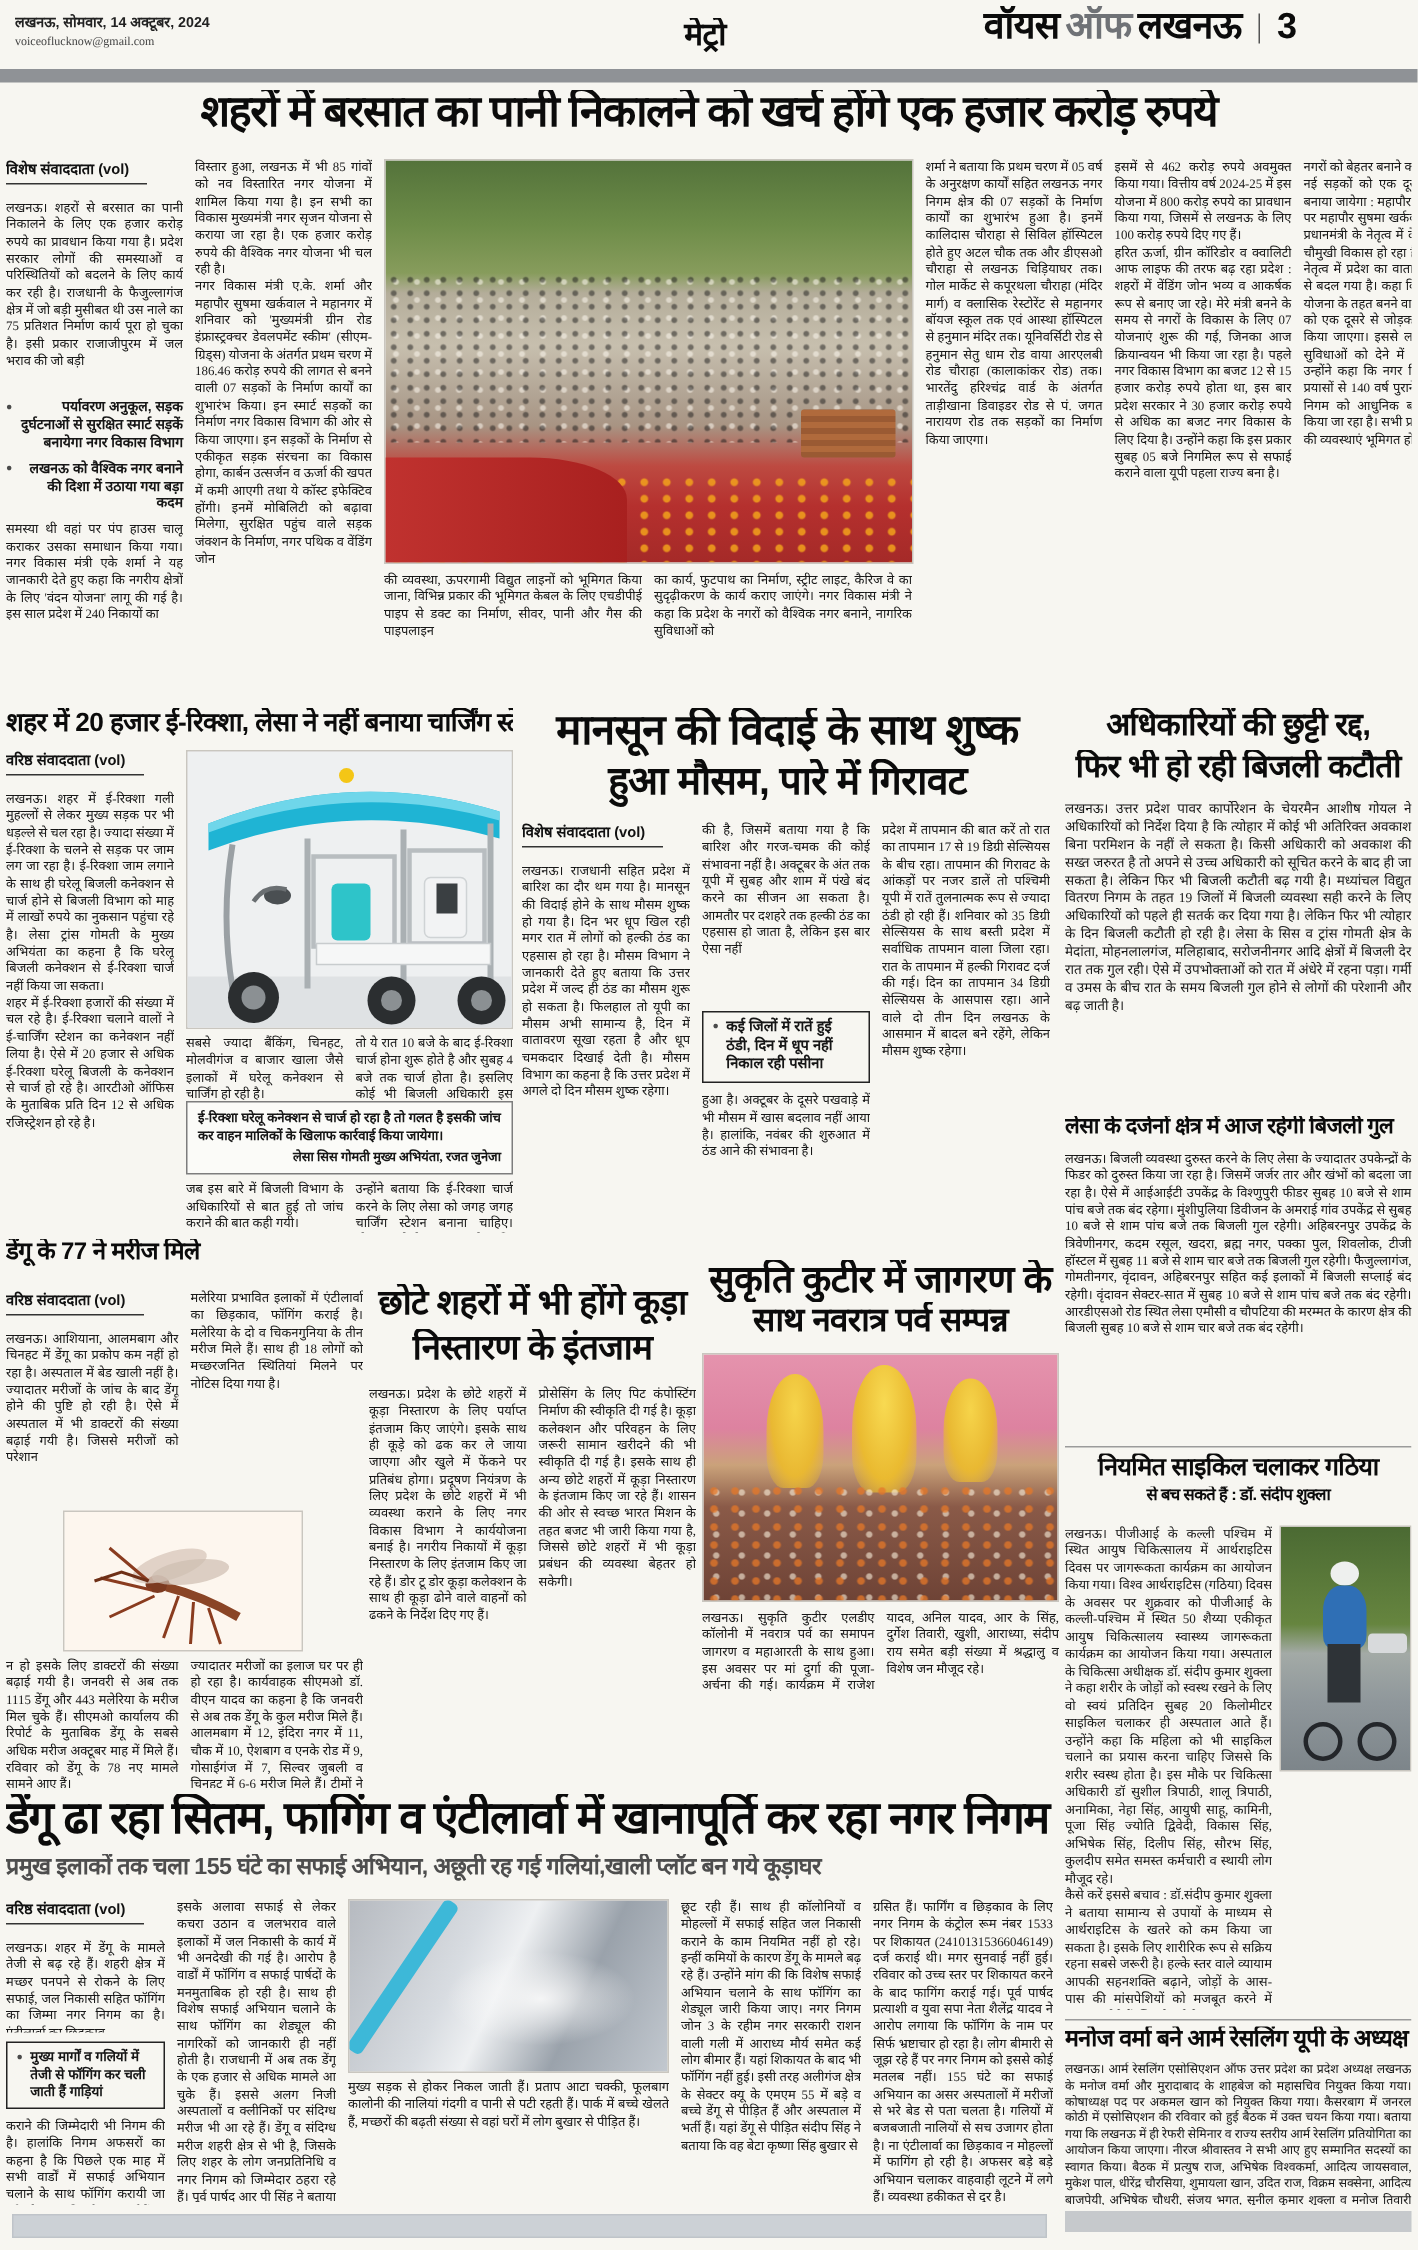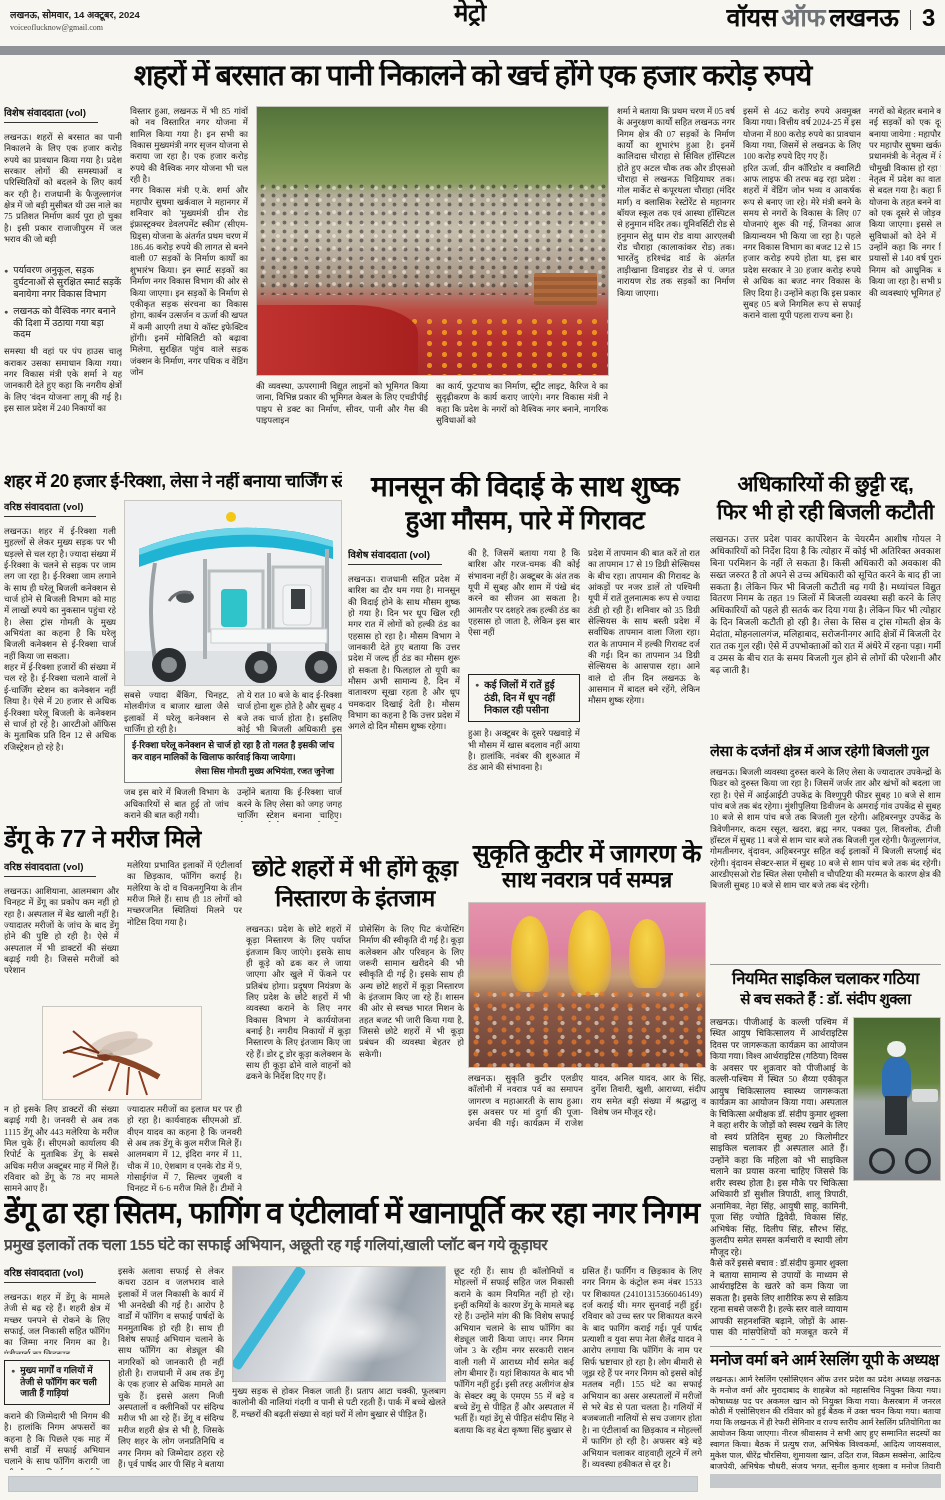--- a/index.html
+++ b/index.html
@@ -5,45 +5,45 @@
 *{margin:0;padding:0;box-sizing:border-box}
 html,body{width:945px;height:1500px}
 body{background:#f7f6f1;font-family:"Liberation Serif",serif;position:relative;overflow:hidden;color:#161616}
 .abs{position:absolute;overflow:hidden}
 .hl{font-family:"Liberation Sans",sans-serif;font-weight:700;color:#0b0b0b;line-height:1.1;letter-spacing:-.4px}
 .one{display:flex;white-space:nowrap;overflow:hidden}
 .ctr{justify-content:center;text-align:center}
 .btxt{font-size:8.6px;line-height:1.32;text-align:justify;color:#171717;white-space:pre-line;overflow:hidden}
 .byline{display:inline-block;font-family:"Liberation Sans",sans-serif;font-size:9.8px;font-weight:700;color:#111;border-bottom:1.2px solid #333;padding:0 12px 3px 0;margin-bottom:5px;white-space:nowrap;overflow:hidden;max-width:100%}
 .cols{display:flex;gap:8px}
-.bullet{display:flex;gap:5px;font-size:9.3px;font-weight:400;line-height:1.28;margin:5px 0;font-family:"Liberation Sans",sans-serif;text-align:left}
+.bullet{display:flex;gap:5px;font-size:9.3px;font-weight:700;line-height:1.28;margin:5px 0;font-family:"Liberation Sans",sans-serif;text-align:right}
 .dot{color:#4a4a4a;font-size:7px;line-height:1.7}
 .qbox{border:1.2px solid #7d7d7d;background:#fbfbf8;padding:5px 7px;font-size:8.8px;line-height:1.35;text-align:justify;font-weight:700}
 .qattr{text-align:right;font-weight:700;margin-top:2px;font-size:8.6px}
 .boxhead{border:1.5px solid #222;padding:4px 6px;margin:6px 0;display:flex;gap:5px;font-size:9.8px;font-weight:700;font-family:"Liberation Sans",sans-serif;line-height:1.3;text-align:left}
 .photo{position:relative;overflow:hidden;border:1px solid #c9c6bf}
 .rule{position:absolute;background:#8f9296}
 .hr{height:1px;background:#9b9b9b;margin:4px 0}
 .gray{color:#6f7276}
 .pgsep{display:inline-block;width:1.5px;height:20px;background:#555;margin:0 7px;vertical-align:-4px}
 .speck{position:absolute;left:0;width:100%;background-image:radial-gradient(circle,rgba(25,25,25,.5) 1.4px,rgba(0,0,0,0) 2.4px),radial-gradient(circle,rgba(252,247,238,.55) 1.4px,rgba(0,0,0,0) 2.4px);background-size:11px 9px,14px 12px}
 .mari{position:absolute;left:0;bottom:0;width:100%;background-image:radial-gradient(circle,#f2a21b 2.1px,rgba(0,0,0,0) 3px);background-size:15px 11px;opacity:.95}
 </style>
 </head>
 <body>
 
 <div class="abs" style="left:0;top:0;width:945px;height:46px">
   <div class="abs" style="left:10px;top:8px;width:230px">
     <div style="font-family:'Liberation Sans',sans-serif;font-size:9.5px;font-weight:700;color:#222">लखनऊ, सोमवार, 14 अक्टूबर, 2024</div>
     <div style="font-size:8px;color:#444;margin-top:2px">voiceoflucknow@gmail.com</div>
   </div>
-  <div class="abs hl one ctr" style="left:390px;top:0;width:160px;font-size:24px">
+  <div class="abs hl one ctr" style="left:390px;top:12px;width:160px;font-size:21px">
     <span>मेट्रो</span>
   </div>
-  <div class="abs" style="right:10px;top:4px;width:330px;text-align:right;white-space:nowrap">
+  <div class="abs" style="right:20px;top:4px;width:330px;text-align:center;white-space:nowrap">
     <span class="hl" style="font-size:25px">वॉयस</span>
     <span class="hl gray" style="font-size:25px">ऑफ</span>
     <span class="hl" style="font-size:25px">लखनऊ</span>
     <span class="pgsep"></span>
     <span class="hl" style="font-size:24px">3</span>
   </div>
 </div>
 <div class="rule" style="left:0;top:46px;width:945px;height:9px"></div>
 
 <div class="abs hl one ctr" style="left:4px;top:60px;width:937px;height:44px;font-size:29px;letter-spacing:-1px">
@@ -186,21 +186,21 @@
 </div>
 
 <div class="abs" style="left:710px;top:744px;width:231px;height:214px">
   <div class="hl one" style="font-size:14.5px;height:20px">
       <span>लेसा के दर्जनों क्षेत्र में आज रहेगी बिजली गुल</span>
     </div>
   <div class="btxt" style="height:190px;margin-top:3px">लखनऊ। बिजली व्यवस्था दुरुस्त करने के लिए लेसा के ज्यादातर उपकेन्द्रों के फिडर को दुरुस्त किया जा रहा है। जिसमें जर्जर तार और खंभों को बदला जा रहा है। ऐसे में आईआईटी उपकेंद्र के विश्णुपुरी फीडर सुबह 10 बजे से शाम पांच बजे तक बंद रहेगा। मुंशीपुलिया डिवीजन के अमराई गांव उपकेंद्र से सुबह 10 बजे से शाम पांच बजे तक बिजली गुल रहेगी। अहिबरनपुर उपकेंद्र के त्रिवेणीनगर, कदम रसूल, खदरा, ब्रह्म नगर, पक्का पुल, शिवलोक, टीजी हॉस्टल में सुबह 11 बजे से शाम चार बजे तक बिजली गुल रहेगी। फैजुल्लागंज, गोमतीनगर, वृंदावन, अहिबरनपुर सहित कई इलाकों में बिजली सप्लाई बंद रहेगी। वृंदावन सेक्टर-सात में सुबह 10 बजे से शाम पांच बजे तक बंद रहेगी। आरडीएसओ रोड स्थित लेसा एमौसी व चौपटिया की मरम्मत के कारण क्षेत्र की बिजली सुबह 10 बजे से शाम चार बजे तक बंद रहेगी।</div>
 </div>
 
 <div class="abs" style="left:4px;top:826px;width:238px;height:366px">
-  <div class="hl one" style="font-size:24px;height:30px">
+  <div class="hl one" style="font-size:16px;height:30px">
       <span>डेंगू के 77 ने मरीज मिले</span>
     </div>
   <div class="cols" style="margin-top:4px">
     <div style="flex:0 0 115px">
       <span class="byline">वरिष्ठ संवाददाता (vol)</span>
       <div class="btxt" style="height:116px">लखनऊ। आशियाना, आलमबाग और चिनहट में डेंगू का प्रकोप कम नहीं हो रहा है। अस्पताल में बेड खाली नहीं है। ज्यादातर मरीजों के जांच के बाद डेंगू होने की पुष्टि हो रही है। ऐसे में अस्पताल में भी डाक्टरों की संख्या बढ़ाई गयी है। जिससे मरीजों को परेशान</div>
     </div>
     <div style="flex:0 0 115px">
       <div class="btxt" style="height:136px">मलेरिया प्रभावित इलाकों में एंटीलार्वा का छिड़काव, फॉगिंग कराई है। मलेरिया के दो व चिकनगुनिया के तीन मरीज मिले हैं। साथ ही 18 लोगों को मच्छरजनित स्थितियां मिलने पर नोटिस दिया गया है।</div>
     </div>
@@ -249,21 +249,21 @@
     <div class="speck" style="top:52%;height:48%;background-image:radial-gradient(circle,rgba(230,120,40,.75) 2px,rgba(0,0,0,0) 3px),radial-gradient(circle,rgba(250,240,220,.6) 1.6px,rgba(0,0,0,0) 2.6px);background-size:14px 12px,17px 14px"></div>
   </div>
   <div class="btxt" style="height:112px;margin-top:5px;column-count:2;column-gap:8px;white-space:normal">लखनऊ। सुकृति कुटीर एलडीए कॉलोनी में नवरात्र पर्व का समापन जागरण व महाआरती के साथ हुआ। इस अवसर पर मां दुर्गा की पूजा-अर्चना की गई। कार्यक्रम में राजेश यादव, अनिल यादव, आर के सिंह, दुर्गेश तिवारी, खुशी, आराध्या, संदीप राय समेत बड़ी संख्या में श्रद्धालु व विशेष जन मौजूद रहे।</div>
 </div>
 
 <div class="abs" style="left:710px;top:960px;width:231px;height:380px">
   <div class="hr"></div>
   <div class="hl one ctr" style="font-size:16.5px;height:22px">
       <span>नियमित साइकिल चलाकर गठिया</span>
     </div>
-  <div class="hl one ctr" style="font-size:15px;height:22px">
+  <div class="hl one ctr" style="font-size:11px;height:22px">
       <span>से बच सकते हैं : डॉ. संदीप शुक्ला</span>
     </div>
   <div style="margin-top:4px">
     <div class="photo" style="float:right;width:88px;height:164px;margin:0 0 4px 5px;background:linear-gradient(180deg,#4b6a33 0%,#66853f 40%,#a3aaa6 52%,#8f979b 72%,#7d858a 100%)">
       <div class="abs" style="left:38%;top:14%;width:22%;height:10%;background:#eef0ee;border-radius:50%"></div>
       <div class="abs" style="left:32%;top:24%;width:34%;height:26%;background:#2f6fb5;border-radius:40% 40% 20% 20%"></div>
       <div class="abs" style="left:36%;top:48%;width:26%;height:24%;background:#2e3337"></div>
       <div class="abs" style="left:18%;bottom:4%;width:26px;height:26px;border:3px solid #23262a;border-radius:50%"></div>
       <div class="abs" style="right:10%;bottom:4%;width:26px;height:26px;border:3px solid #23262a;border-radius:50%"></div>
       <div class="abs" style="right:2%;top:44%;width:30%;height:8%;background:#d8dadc;border-radius:3px"></div>

